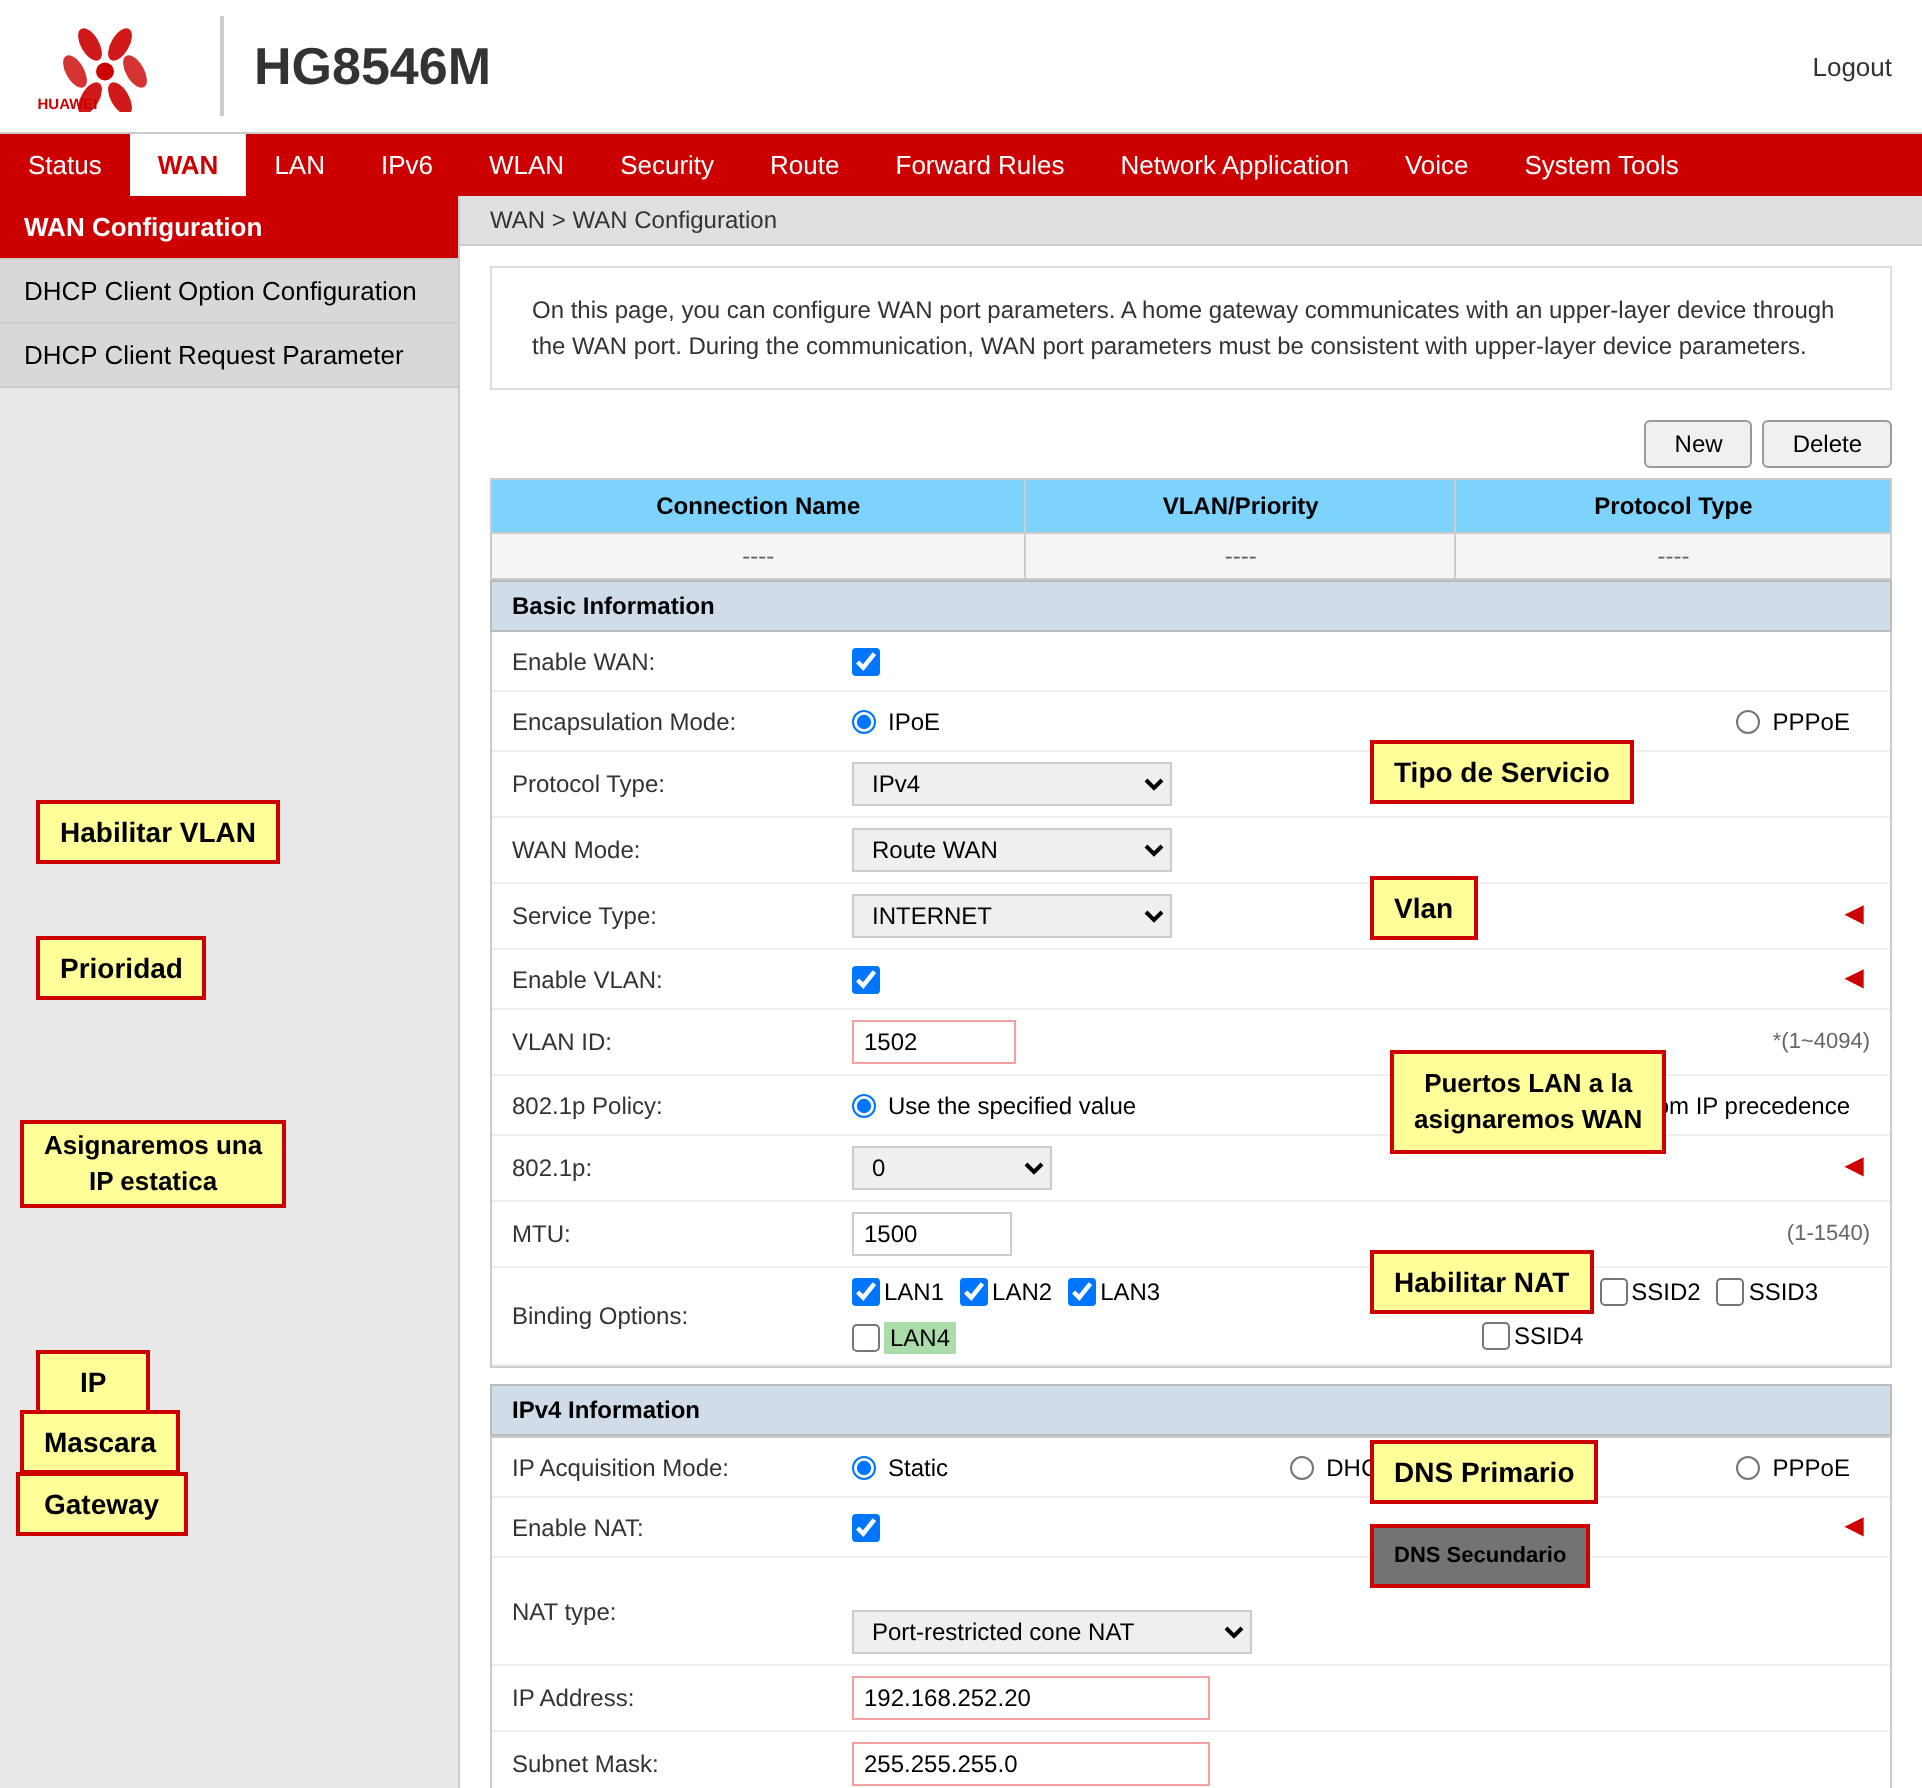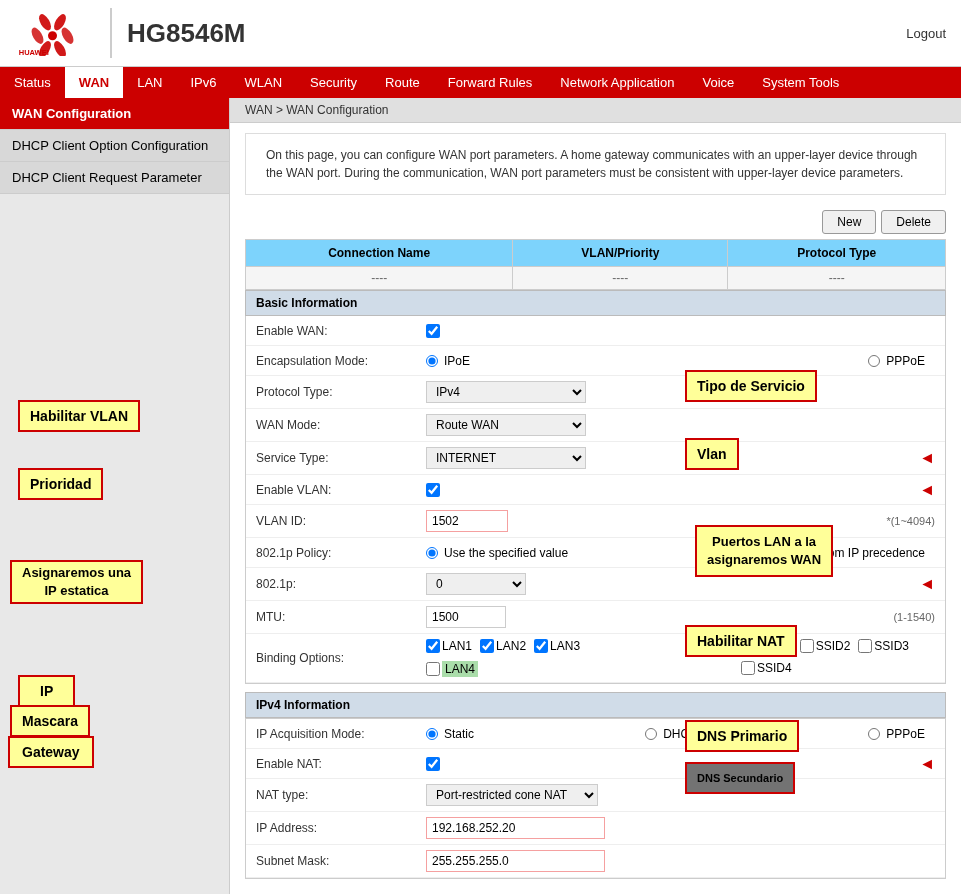--- a/index.html
+++ b/index.html
@@ -308,21 +308,21 @@
           <div class="form-label">Enable NAT:</div>
           <div class="form-value">
             <input type="checkbox" checked="" style="">
             <span style="color:#cc0000; font-size:16px; margin-left:8px;">◄</span>
           </div>
         </div>
 
         <div class="form-row">
           <div class="form-label">NAT type:</div>
           <div class="form-value">
-            <select style="width:172px;">
+            <select style="width:200px;margin-top:21px;">
               <option>Port-restricted cone NAT</option>
               <option>Full cone NAT</option>
               <option>Address-restricted cone NAT</option>
             </select>
           </div>
         </div>
 
         <div class="form-row">
           <div class="form-label">IP Address:</div>
           <div class="form-value">

